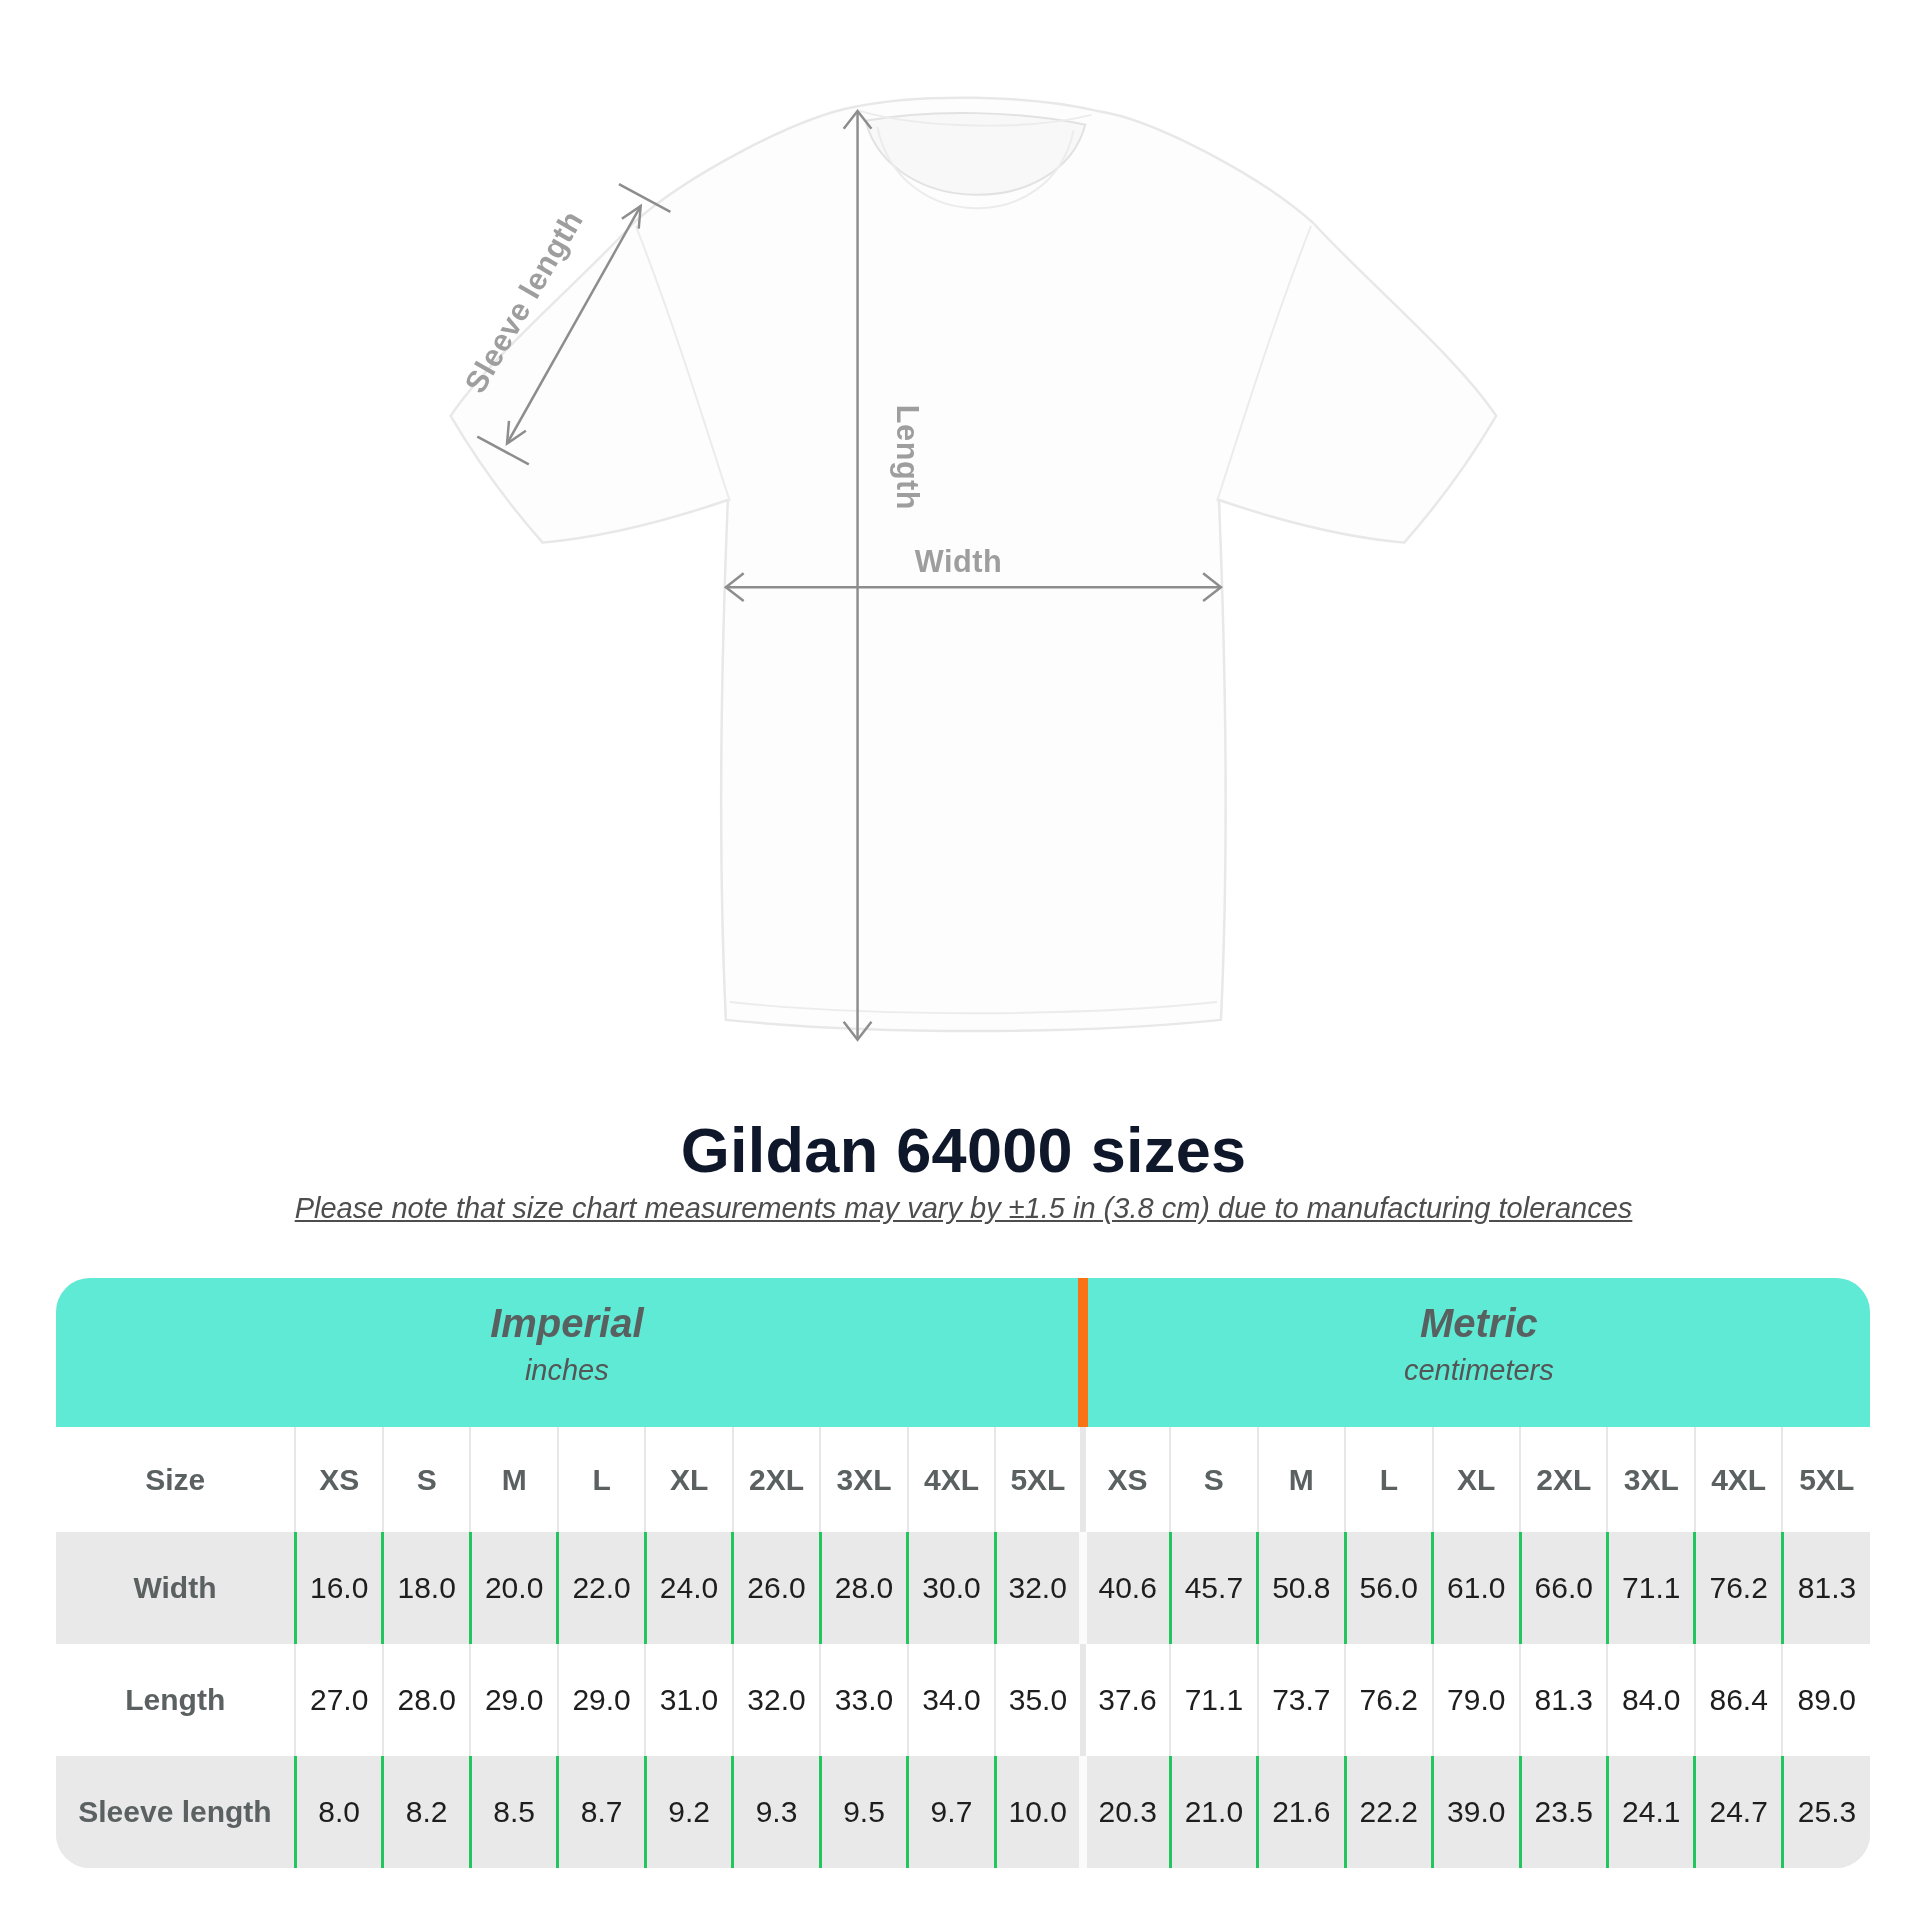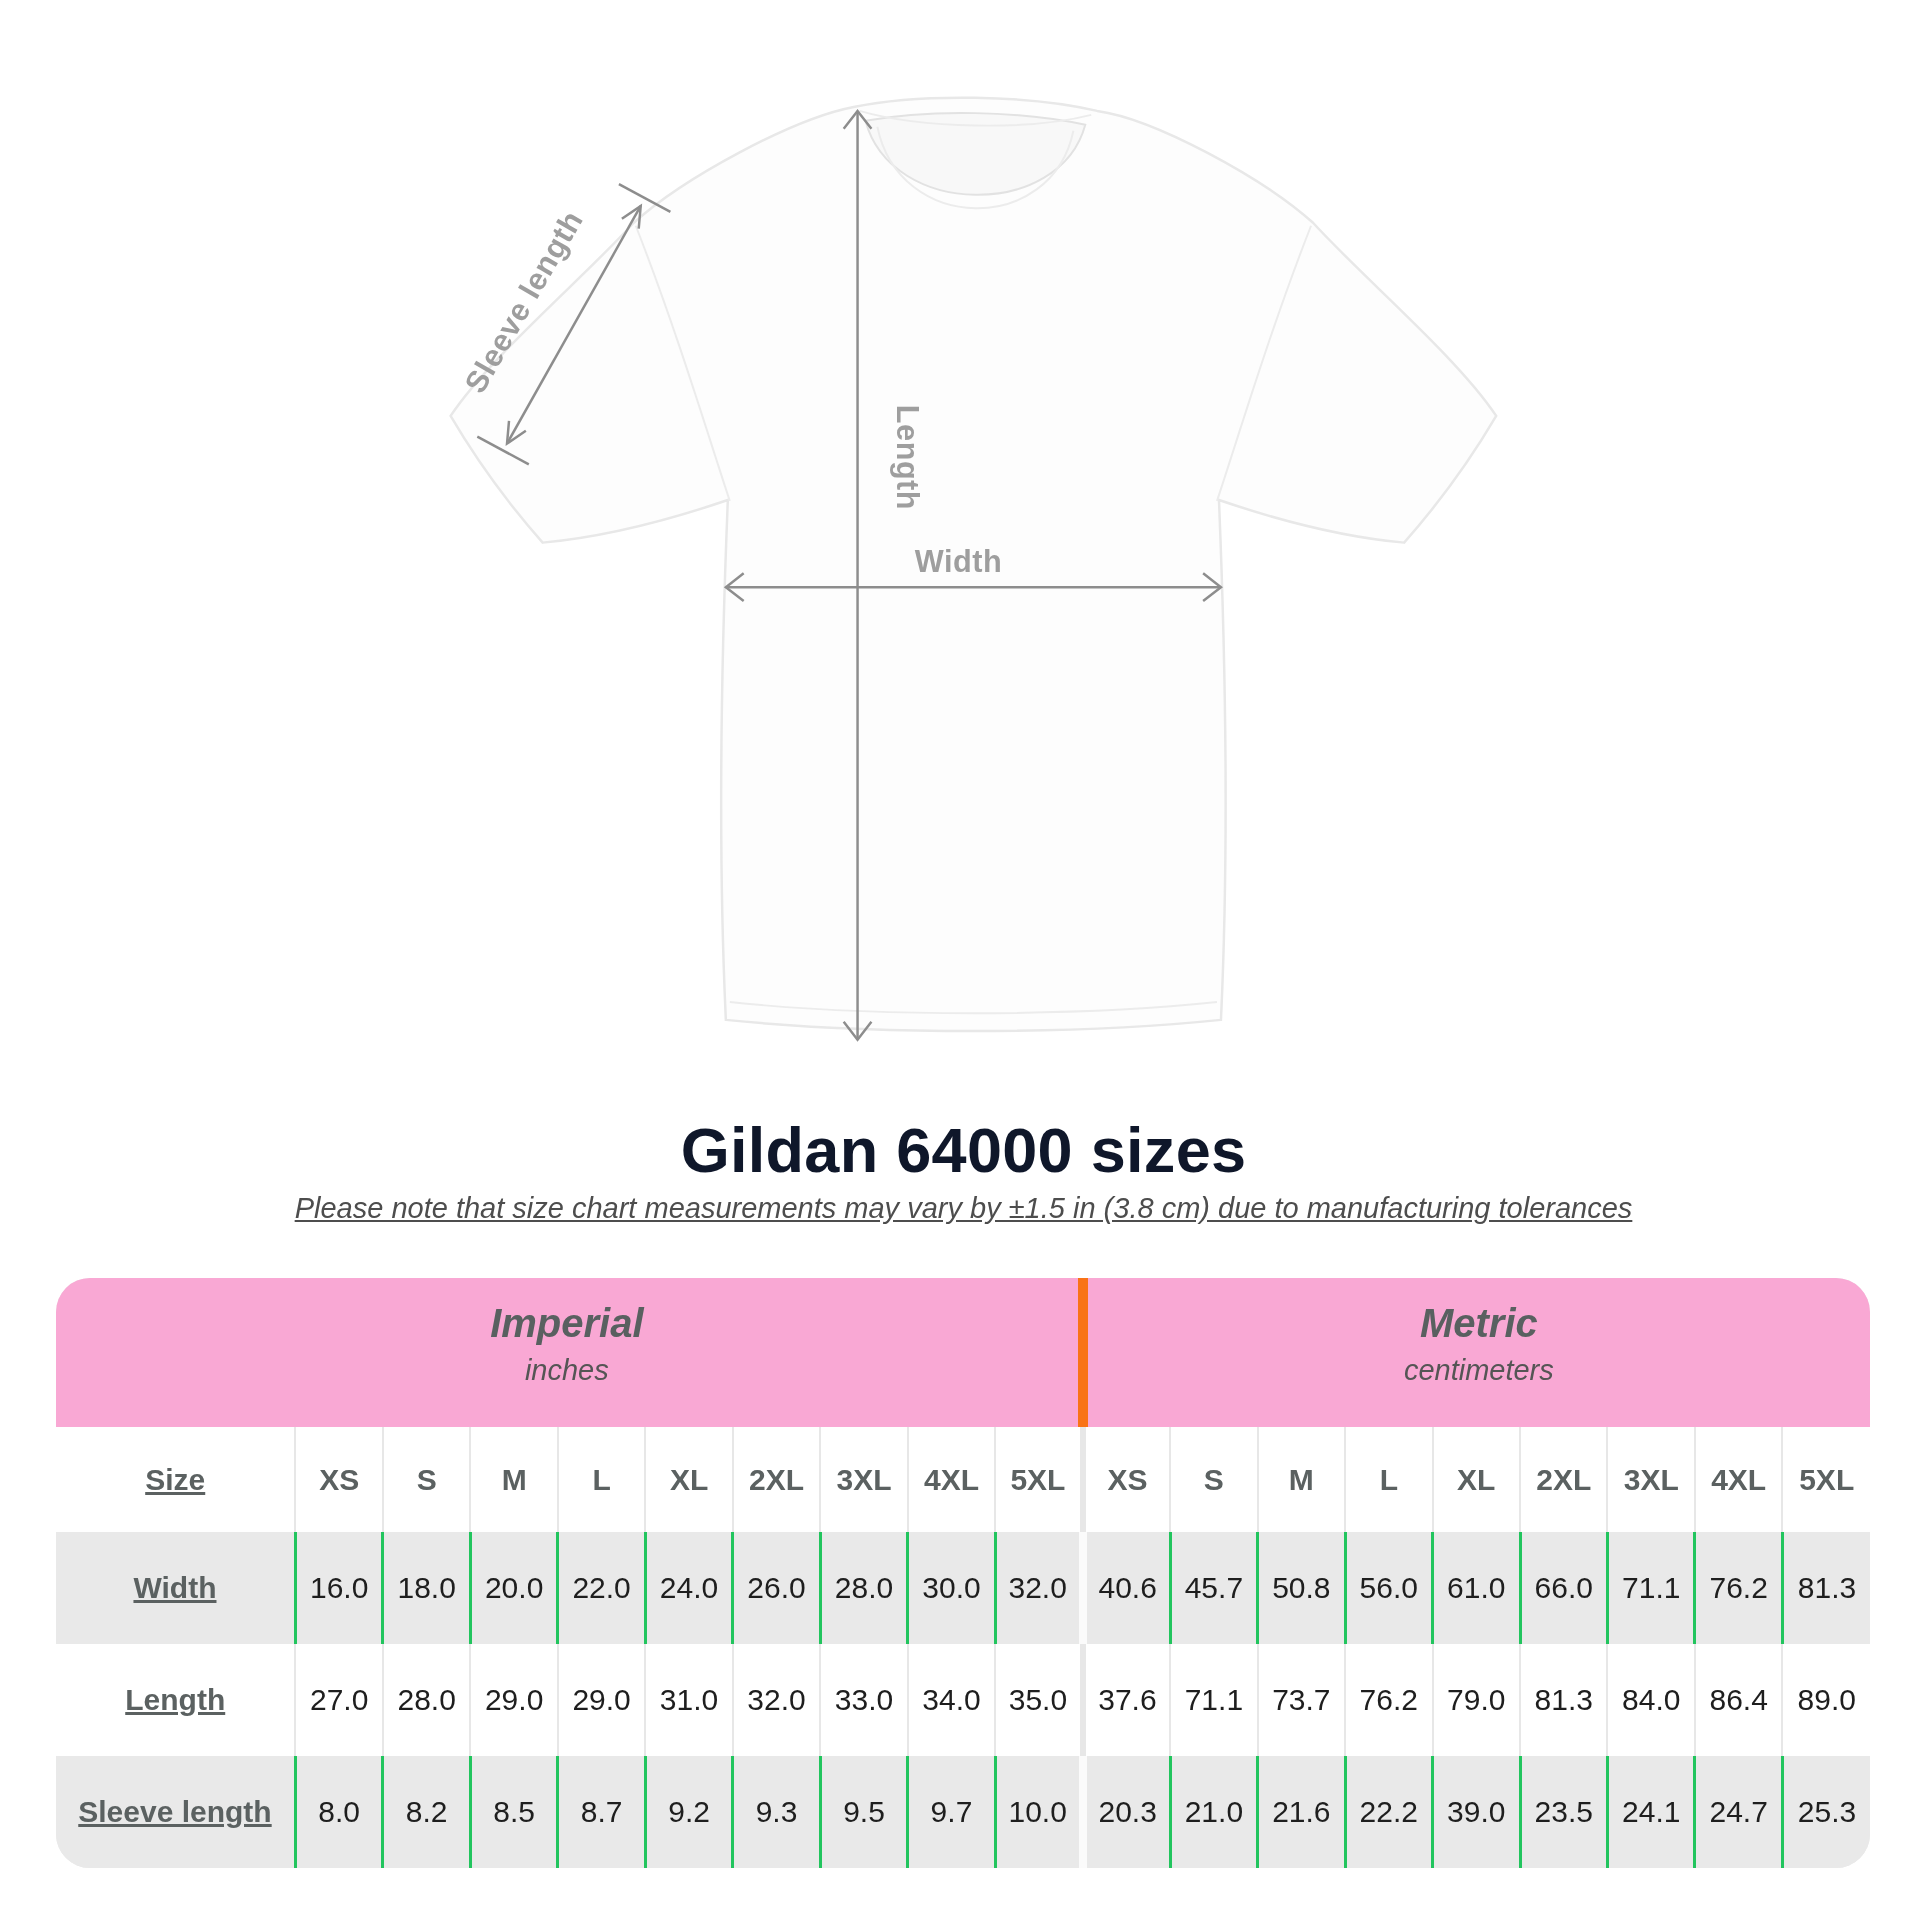--- a/index.html
+++ b/index.html
@@ -26,38 +26,38 @@
 
   
   .size-table-wrap{
     position:absolute;left:56px;top:1278px;width:1814px;
     background:#e9e9e9;border-radius:34px;overflow:hidden;
   }
   table{width:100%;border-collapse:collapse;table-layout:fixed;}
   td,th{text-align:center;vertical-align:middle;padding:0;}
 
   tr.unit-row{height:149px;}
-  tr.unit-row td{background:#f9a8d4;padding-bottom:18px;}
+  tr.unit-row td{background:#5eead4;padding-bottom:18px;}
   tr.unit-row td.metric-head{border-left:10px solid #f97316;}
   .unit-name{font-size:40px;font-weight:bold;font-style:italic;color:#596060;}
   .unit-sub{margin-top:8px;font-size:29px;font-style:italic;color:#555555;}
 
   tr.size-row{height:105px;background:#ffffff;}
   tr.size-row th{font-size:30px;font-weight:bold;color:#5b6161;border-left:2px solid #e7e7e7;}
   tr.size-row th:first-child{border-left:none;}
   tr.size-row th.group-start{border-left:6px solid #e7e7e7;}
 
   tr.row-gray{height:112px;background:#e9e9e9;}
   tr.row-white{height:112px;background:#ffffff;}
   tr.row-gray td,tr.row-gray th{border-left:3px solid #22c55e;}
   tr.row-white td,tr.row-white th{border-left:2px solid #e7e7e7;}
   tr.row-gray th:first-child,tr.row-white th:first-child{border-left:none;}
   tr.row-gray td.group-start{border-left:8px solid #fbfbfb;}
   tr.row-white td.group-start{border-left:6px solid #e7e7e7;}
-  th.row-label{font-size:30px;font-weight:bold;color:#5b6161;text-decoration:underline;}
+  th.row-label{font-size:30px;font-weight:bold;color:#5b6161;}
   td.value{font-size:30px;font-weight:normal;color:#1e1e1e;}
 </style>
 </head>
 <body>
 
 <svg class="diagram" width="1927" height="1109" viewBox="0 0 1946 1120">
 
   <g>
 
     <path class="shirt-body" d="

